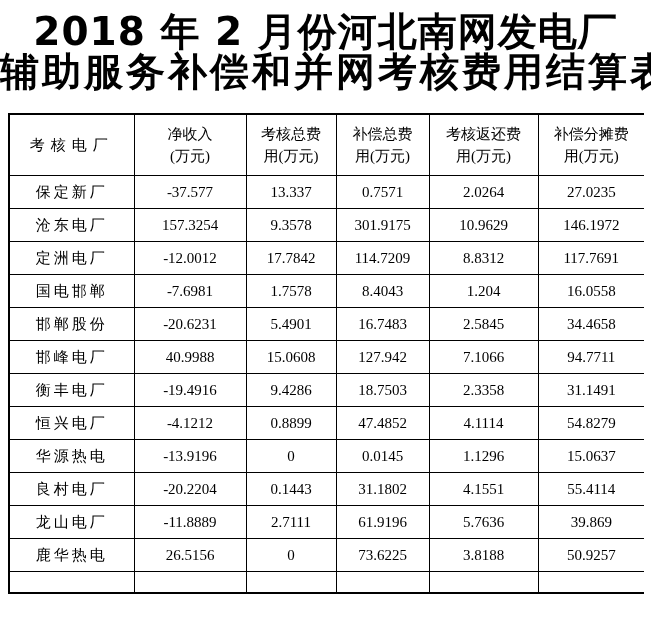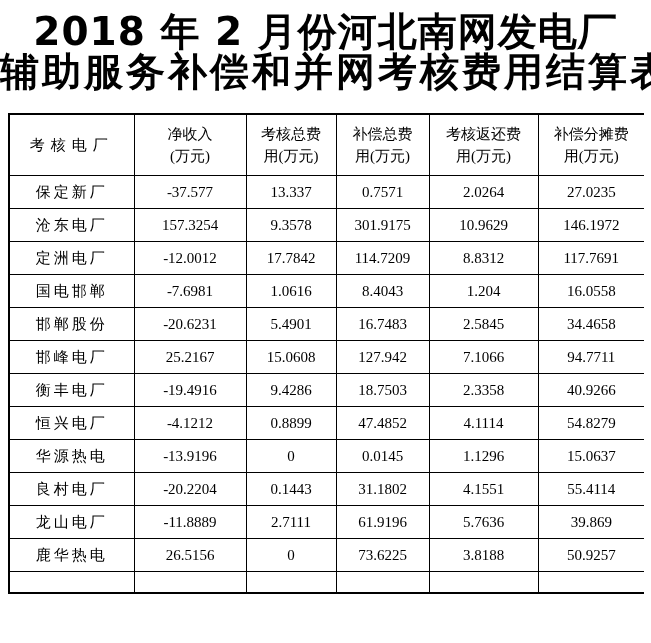--- a/index.html
+++ b/index.html
@@ -128,48 +128,48 @@
           <td class="name">定洲电厂</td>
           <td>-12.0012</td>
           <td>17.7842</td>
           <td>114.7209</td>
           <td>8.8312</td>
           <td>117.7691</td>
         </tr>
         <tr>
           <td class="name">国电邯郸</td>
           <td>-7.6981</td>
-          <td>1.0616</td>
+          <td>1.7578</td>
           <td>8.4043</td>
           <td>1.204</td>
           <td>16.0558</td>
         </tr>
         <tr>
           <td class="name">邯郸股份</td>
           <td>-20.6231</td>
           <td>5.4901</td>
           <td>16.7483</td>
           <td>2.5845</td>
           <td>34.4658</td>
         </tr>
         <tr>
           <td class="name">邯峰电厂</td>
-          <td>25.2167</td>
+          <td>40.9988</td>
           <td>15.0608</td>
           <td>127.942</td>
           <td>7.1066</td>
           <td>94.7711</td>
         </tr>
         <tr>
           <td class="name">衡丰电厂</td>
           <td>-19.4916</td>
           <td>9.4286</td>
           <td>18.7503</td>
           <td>2.3358</td>
-          <td>40.9266</td>
+          <td>31.1491</td>
         </tr>
         <tr>
           <td class="name">恒兴电厂</td>
           <td>-4.1212</td>
           <td>0.8899</td>
           <td>47.4852</td>
           <td>4.1114</td>
           <td>54.8279</td>
         </tr>
         <tr>

